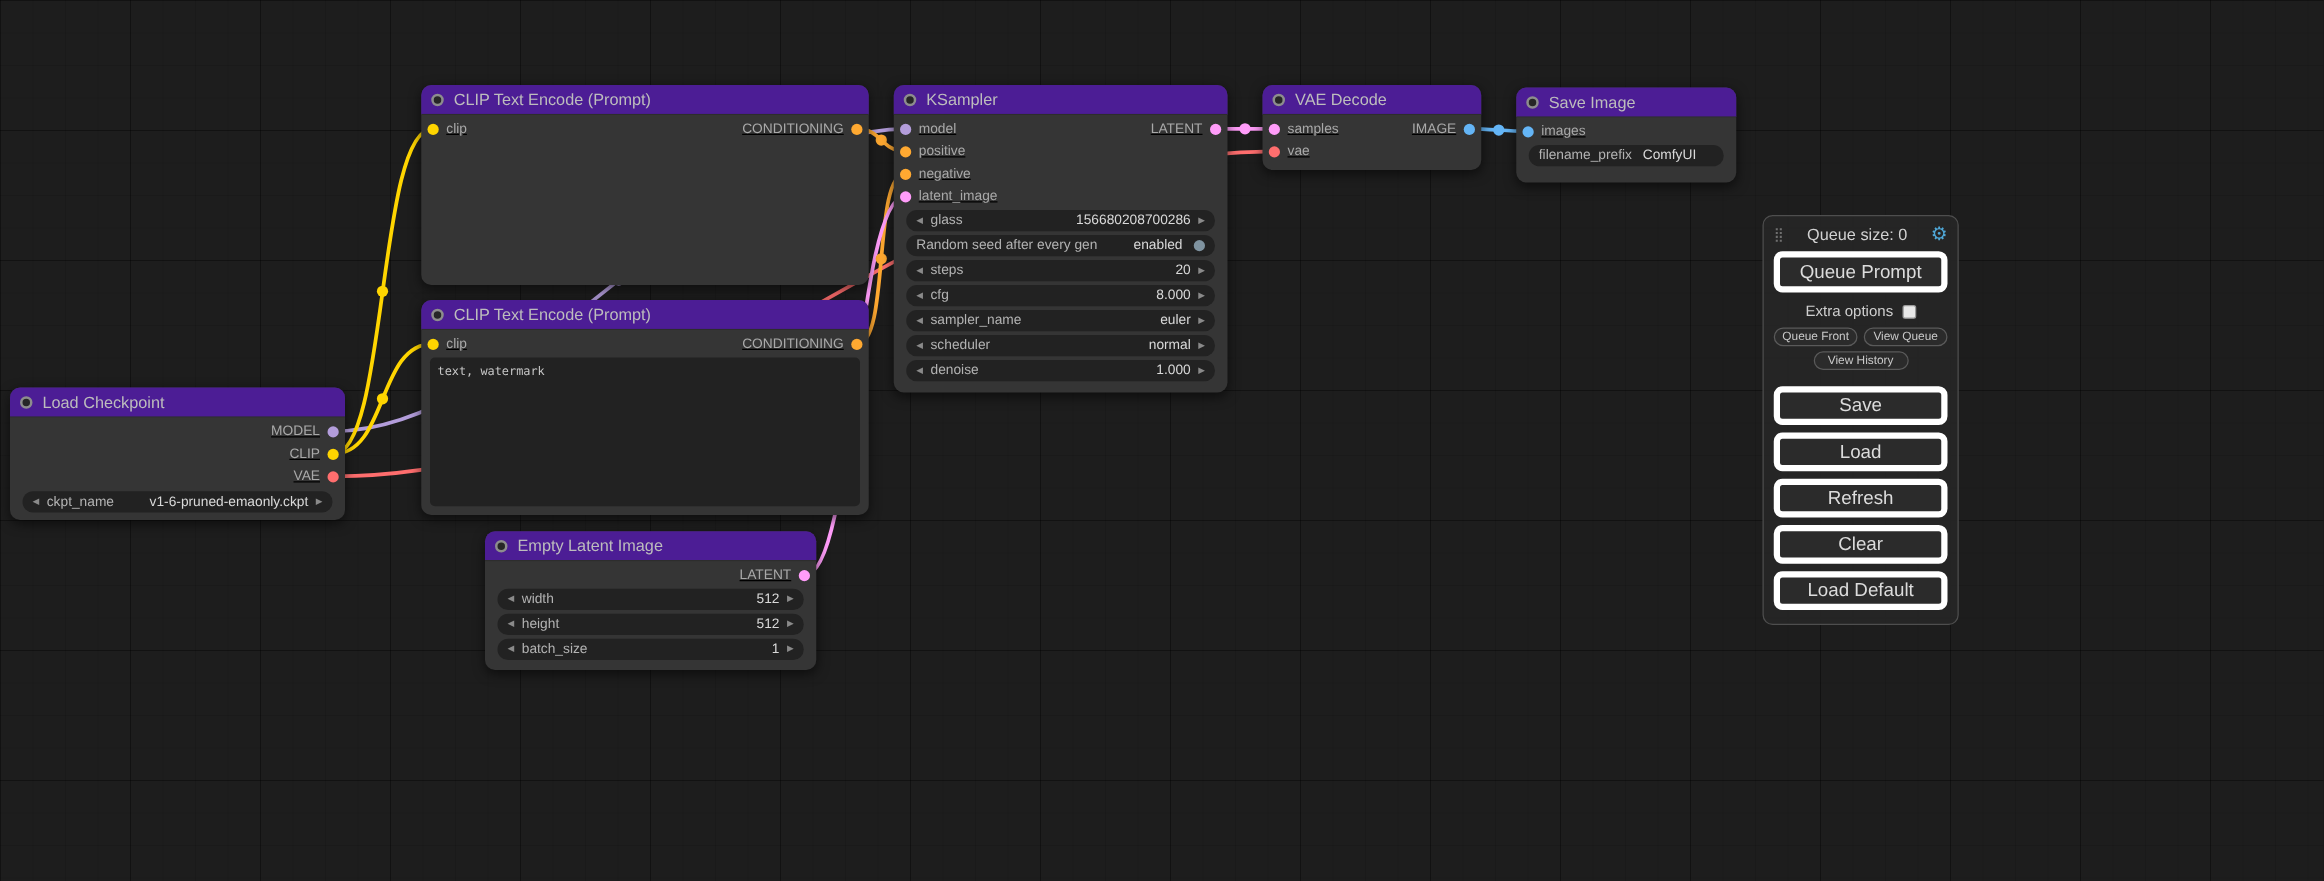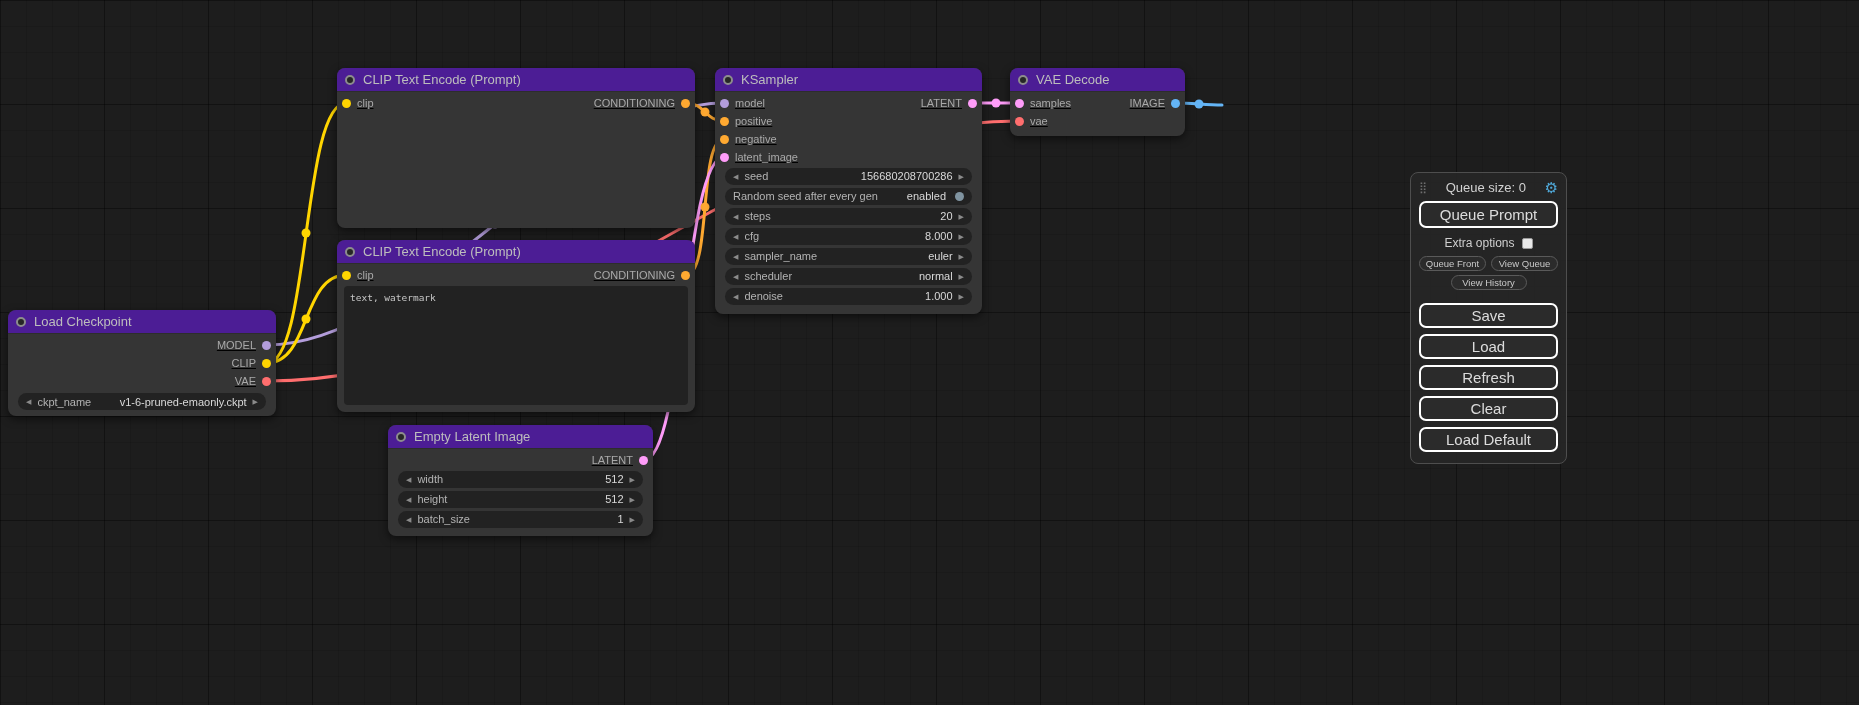--- a/index.html
+++ b/index.html
@@ -55,21 +55,21 @@
   .queue-panel {
     position:absolute; left:1410px; top:172px; width:157px; z-index:3;
     background:rgba(37,37,37,.97); border:1px solid #4e4e4e; border-radius:8px;
     padding:7px 8px 11px;
   }
   .qp-header { display:flex; align-items:center; margin-bottom:2px; }
   .drag-handle { color:#6f6f6f; font-size:11px; cursor:grab; }
   .qp-title { flex:1; text-align:center; color:#d2d2d2; font-size:13px; }
   .gear { font-size:15px; line-height:1; cursor:pointer; }
   .btn {
-    display:block; width:100%; background:#2b2b2b; border:2px solid #ffffff;
+    display:block; width:100%; background:#2b2b2b; border:5px solid #ffffff;
     border-radius:7px; color:#dcdcdc; font-size:15px; text-align:center;
     padding:2px 0; margin-top:6px; cursor:pointer; font-family:inherit;
   }
   .btn.primary { padding:3px 0; }
   .extra-row { display:flex; align-items:center; justify-content:center; gap:7px; margin-top:8px; }
   .extra-label { color:#cfcfcf; font-size:12px; }
   .checkbox { width:11px; height:11px; background:#e8e8e8; border:1px solid #9a9a9a; border-radius:2px; cursor:pointer; }
   .small-row { display:flex; gap:5px; margin-top:6px; }
   .btn-small {
     flex:1; background:#2b2b2b; border:1px solid #5a5a5a; border-radius:9px;
@@ -239,21 +239,21 @@
       </div>
       <div class="slot-row">
         <span class="in-group">
           <span class="dot" style="background-color: rgb(255, 156, 249);"></span>
           <span class="slot-label">latent_image</span>
         </span>
       </div>
     </div>
     <div class="widget">
       <span class="arrow">◀</span>
-      <span class="wlabel">seed</span>
+      <span class="wlabel">glass</span>
       <span class="wvalue">156680208700286</span>
       <span class="arrow">▶</span>
     </div>
     <div class="widget">
       <span class="wlabel">Random seed after every gen</span>
       <span class="wvalue">enabled</span>
       <span class="toggle-knob" style="background-color: rgb(127, 147, 160);"></span>
     </div>
     <div class="widget">
       <span class="arrow">◀</span>
@@ -305,20 +305,38 @@
       </div>
       <div class="slot-row">
         <span class="in-group">
           <span class="dot" style="background-color: rgb(255, 110, 110);"></span>
           <span class="slot-label">vae</span>
         </span>
       </div>
     </div>
   </div>
 
+  <div class="node" style="left:1213px; top:70px; width:176px; height:76px">
+    <div class="node-title">
+      <span class="collapse-dot"></span>
+      <span>Save Image</span>
+    </div>
+    <div class="slots">
+      <div class="slot-row">
+        <span class="in-group">
+          <span class="dot" style="background-color: rgb(100, 181, 246);"></span>
+          <span class="slot-label">images</span>
+        </span>
+      </div>
+    </div>
+    <div class="widget">
+      <span class="wlabel">filename_prefix</span>
+      <span class="wvalue" style="margin-right:14px">ComfyUI</span>
+    </div>
+  </div>
 
   <div class="queue-panel">
     <div class="qp-header">
       <span class="drag-handle">⣿</span>
       <span class="qp-title">Queue size: 0</span>
       <span class="gear" style="color: rgb(79, 168, 216);">⚙</span>
     </div>
     <button class="btn primary">Queue Prompt</button>
     <div class="extra-row">
       <span class="extra-label">Extra options</span>

